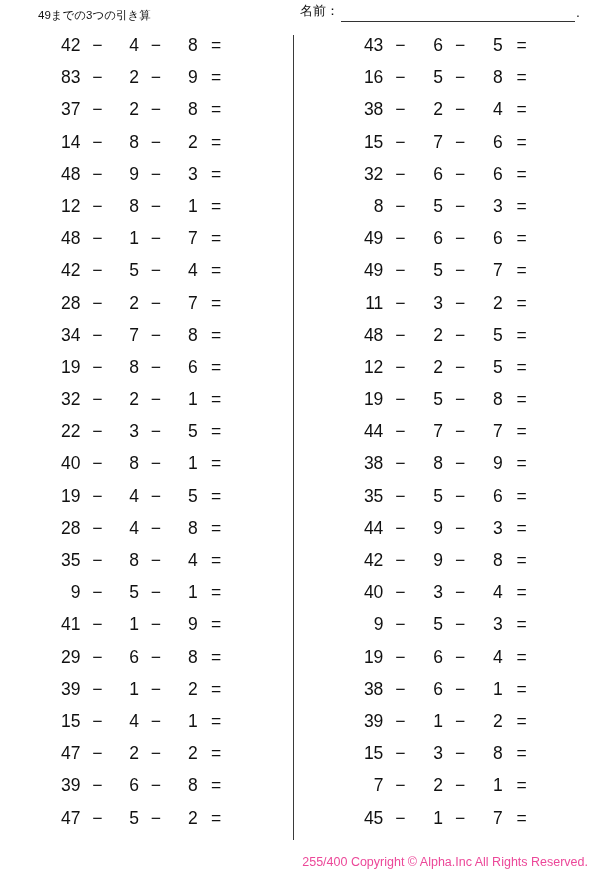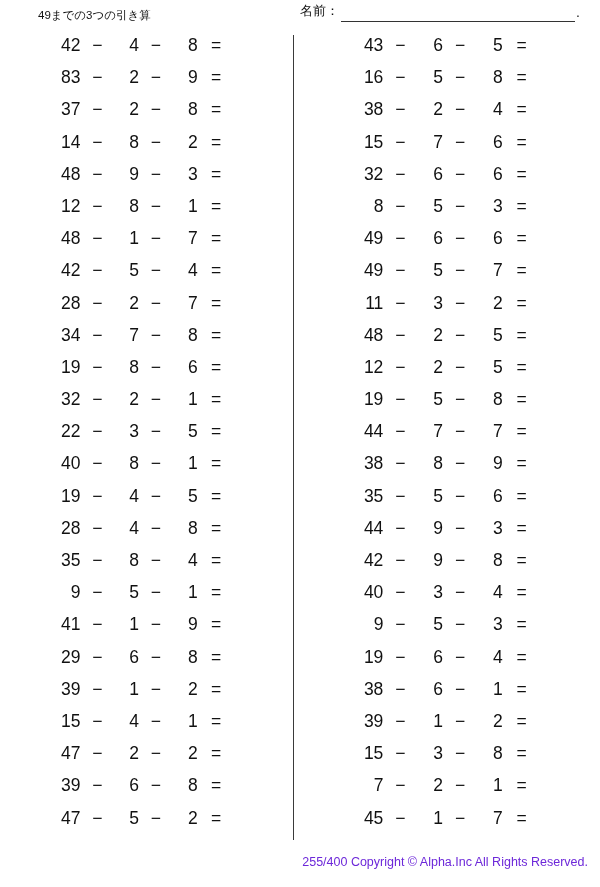--- a/index.html
+++ b/index.html
@@ -125,21 +125,21 @@
     color: #111;
     white-space: nowrap;
   }
   .time-row .gap-a { display: inline-block; width: 44px; }
   .time-row .gap-b { display: inline-block; width: 36px; }
   .copyright {
     position: absolute;
     right: 12px;
     top: 4px;
     font-size: 12.5px;
-    color: #6d28d9;
+    color: #ec4899;
     white-space: nowrap;
   }
 </style>
 </head>
 <body>
 
 <div class="sheet">
 
   <div class="header">
     <div class="title">49までの3つの引き算</div>

